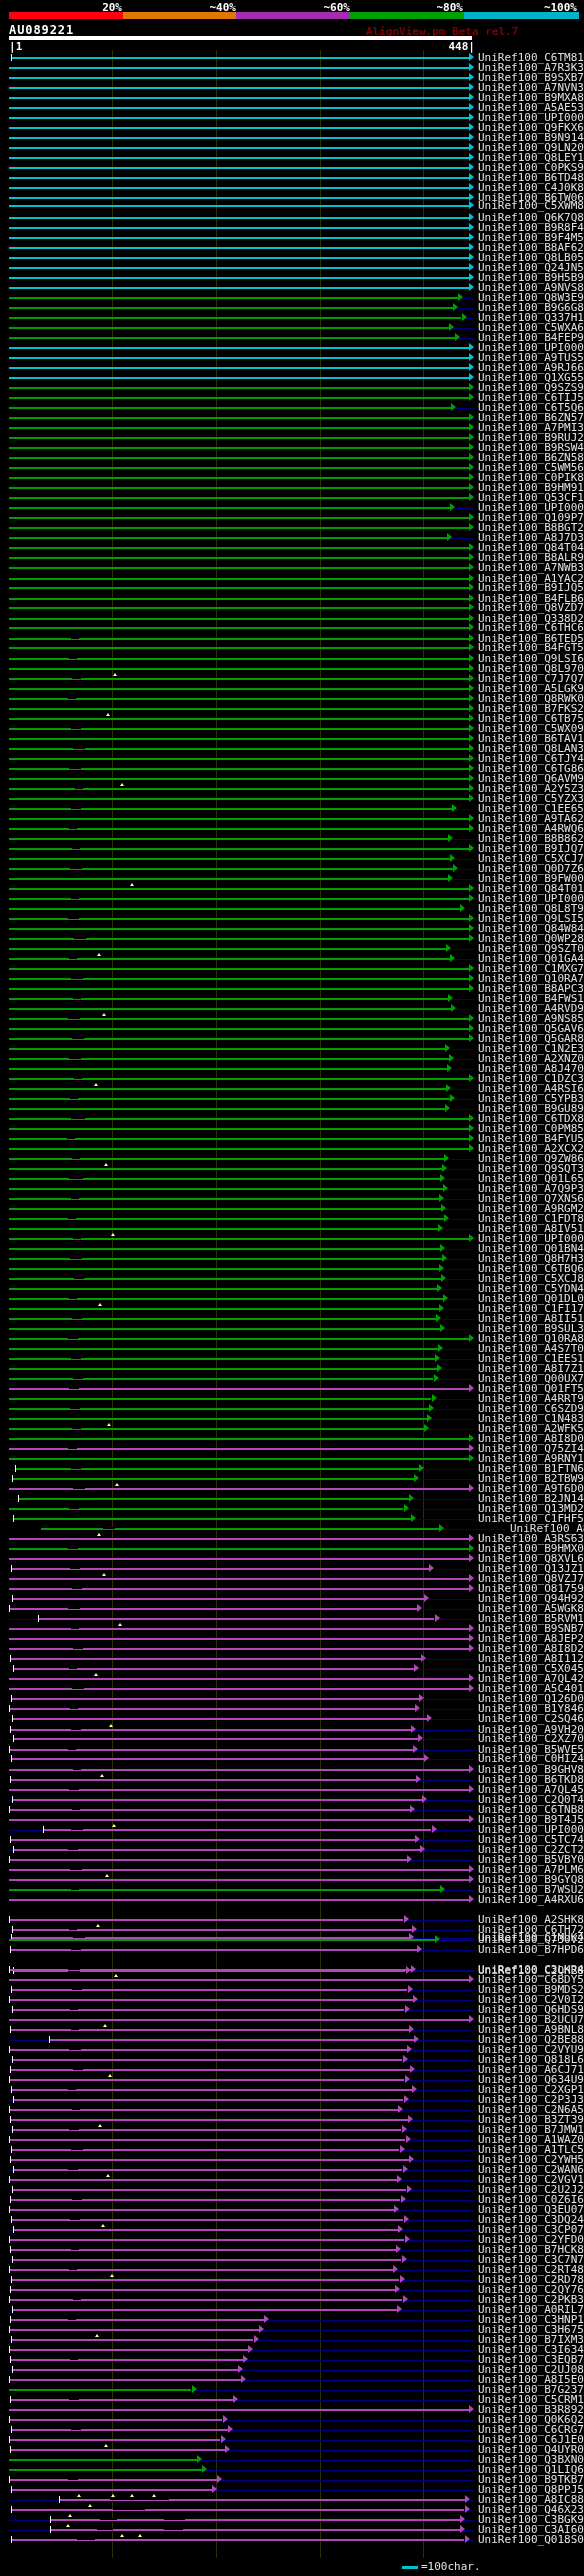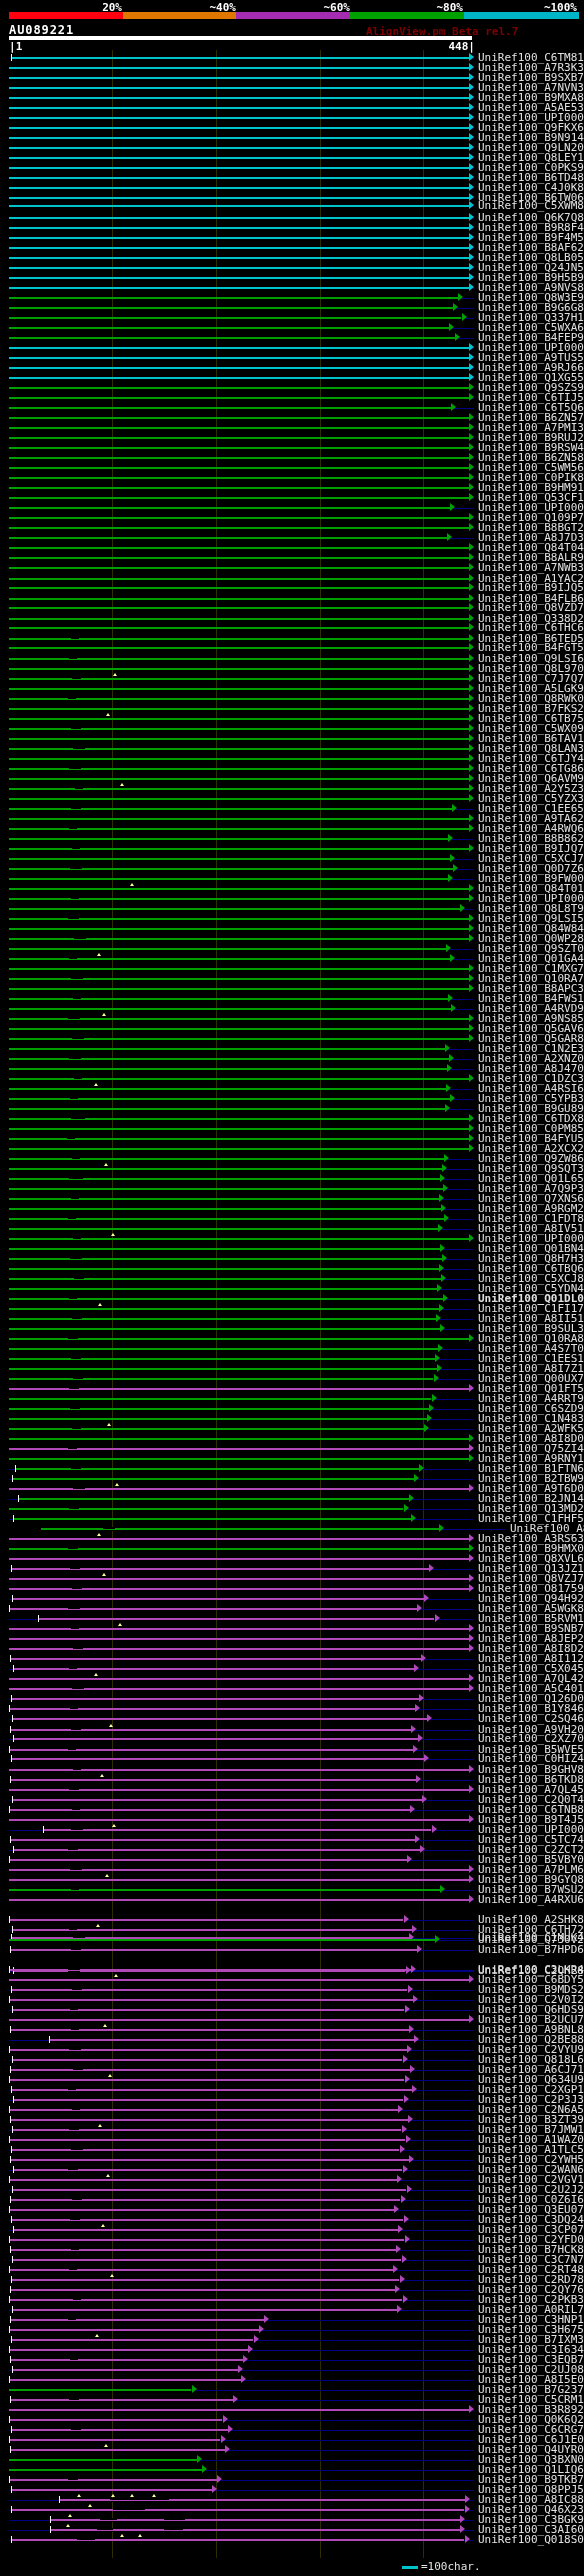--- a/index.html
+++ b/index.html
@@ -880,21 +880,21 @@
         <div class="bar" style="left: 9.1px; width: 428px; background: rgb(0, 159, 0);"></div>
         <div class="arrow" style="left: 437px; border-left: 5.5px solid rgb(0, 159, 0);"></div>
         <div class="hitlab" style="color: rgb(226, 226, 226);">UniRef100_C5YDN4</div>
       </div>
       <div class="row" style="top: 1294px;">
         <div class="navy" style="left: 9.1px; width: 465px; background: rgb(0, 0, 130);"></div>
         <div class="bar" style="left: 9.1px; width: 434px; background: rgb(0, 159, 0);"></div>
         <div class="gapblk" style="left: 69px; width: 8.3px;"></div>
         <div class="gapln" style="left: 69px; width: 8.3px; background: rgb(0, 159, 0);"></div>
         <div class="arrow" style="left: 443px; border-left: 5.5px solid rgb(0, 159, 0);"></div>
-        <div class="hitlab" style="color: rgb(226, 226, 226); font-weight: bold;">UniRef100_Q01DL0</div>
+        <div class="hitlab" style="color: rgb(226, 226, 226);">UniRef100_Q01DL0</div>
       </div>
       <div class="row" style="top: 1304px;">
         <div class="navy" style="left: 9.1px; width: 465px; background: rgb(0, 0, 130);"></div>
         <div class="bar" style="left: 9.1px; width: 430px; background: rgb(0, 159, 0);"></div>
         <div class="tri" style="left: 98px; border-bottom-color: rgb(255, 255, 156);"></div>
         <div class="arrow" style="left: 439px; border-left: 5.5px solid rgb(0, 159, 0);"></div>
         <div class="hitlab" style="color: rgb(226, 226, 226);">UniRef100_C1FI17</div>
       </div>
       <div class="row" style="top: 1314px;">
         <div class="navy" style="left: 9.1px; width: 465px; background: rgb(0, 0, 130);"></div>

